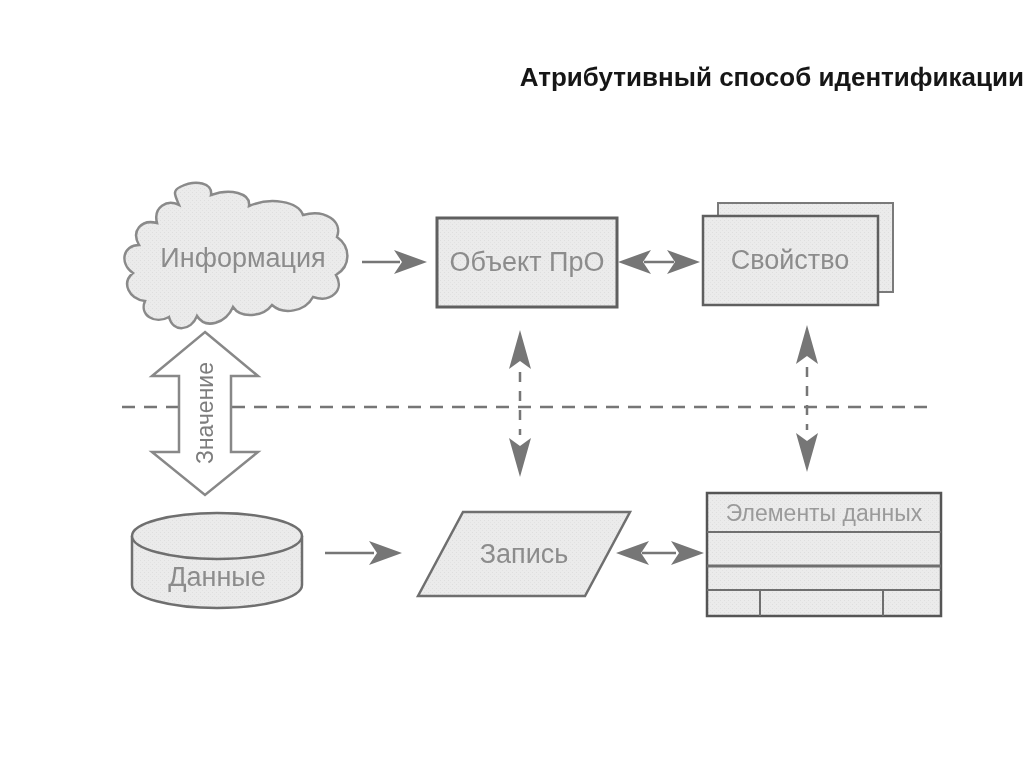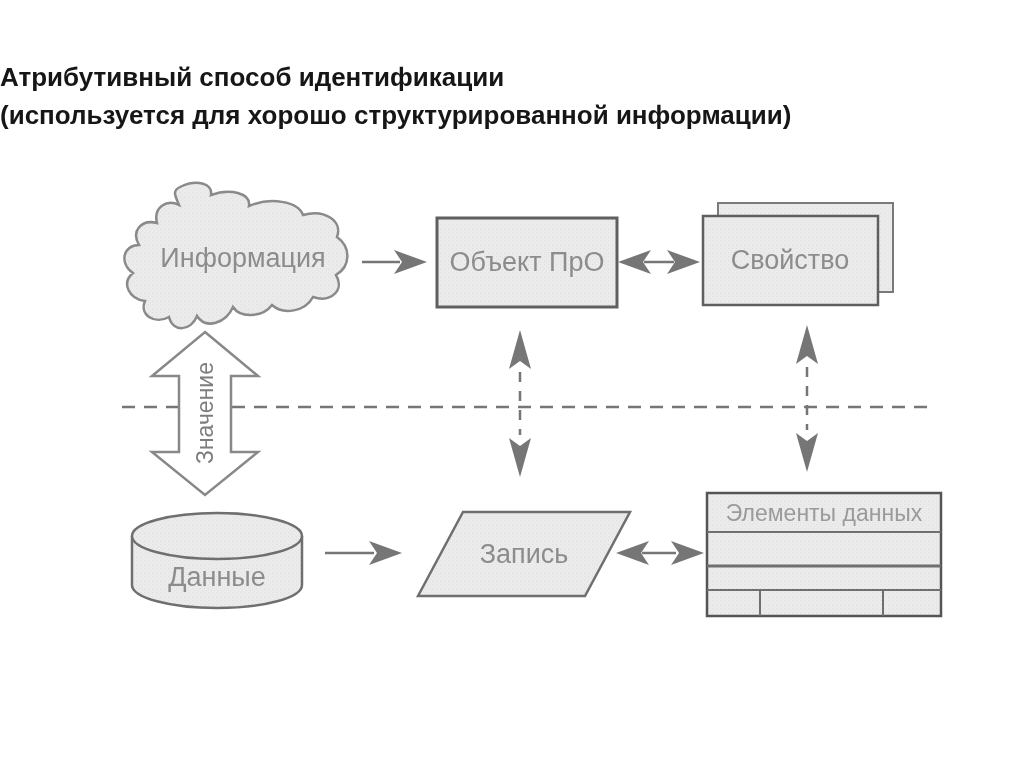--- a/index.html
+++ b/index.html
@@ -14,21 +14,21 @@
   .page {
     position: relative;
     width: 1024px;
     height: 768px;
   }
   .title {
     position: absolute;
     top: 58px;
     left: 0;
     width: 1024px;
-    text-align: left;
+    text-align: right;
     color: #161616;
     font-weight: bold;
     font-size: 26px;
     line-height: 38px;
     letter-spacing: 0px;
   }
   svg.diagram {
     position: absolute;
     top: 0;
     left: 0;
@@ -49,21 +49,20 @@
     fill: #7d7d7d;
   }
 </style>
 </head>
 <body>
 
 <div class="page">
 
   <div class="title">
     <div>Атрибутивный способ идентификации</div>
-    <div>(используется для хорошо структурированной информации)</div>
   </div>
 
   <svg class="diagram" width="1024" height="768" viewBox="0 0 1024 768">
     <defs>
       <pattern id="dither" width="4" height="4" patternUnits="userSpaceOnUse">
         <rect width="4" height="4" fill="#ebebeb"></rect>
         <rect x="0" y="0" width="1" height="1" fill="#dedede"></rect>
         <rect x="2" y="2" width="1" height="1" fill="#e2e2e2"></rect>
       </pattern>
     </defs>

